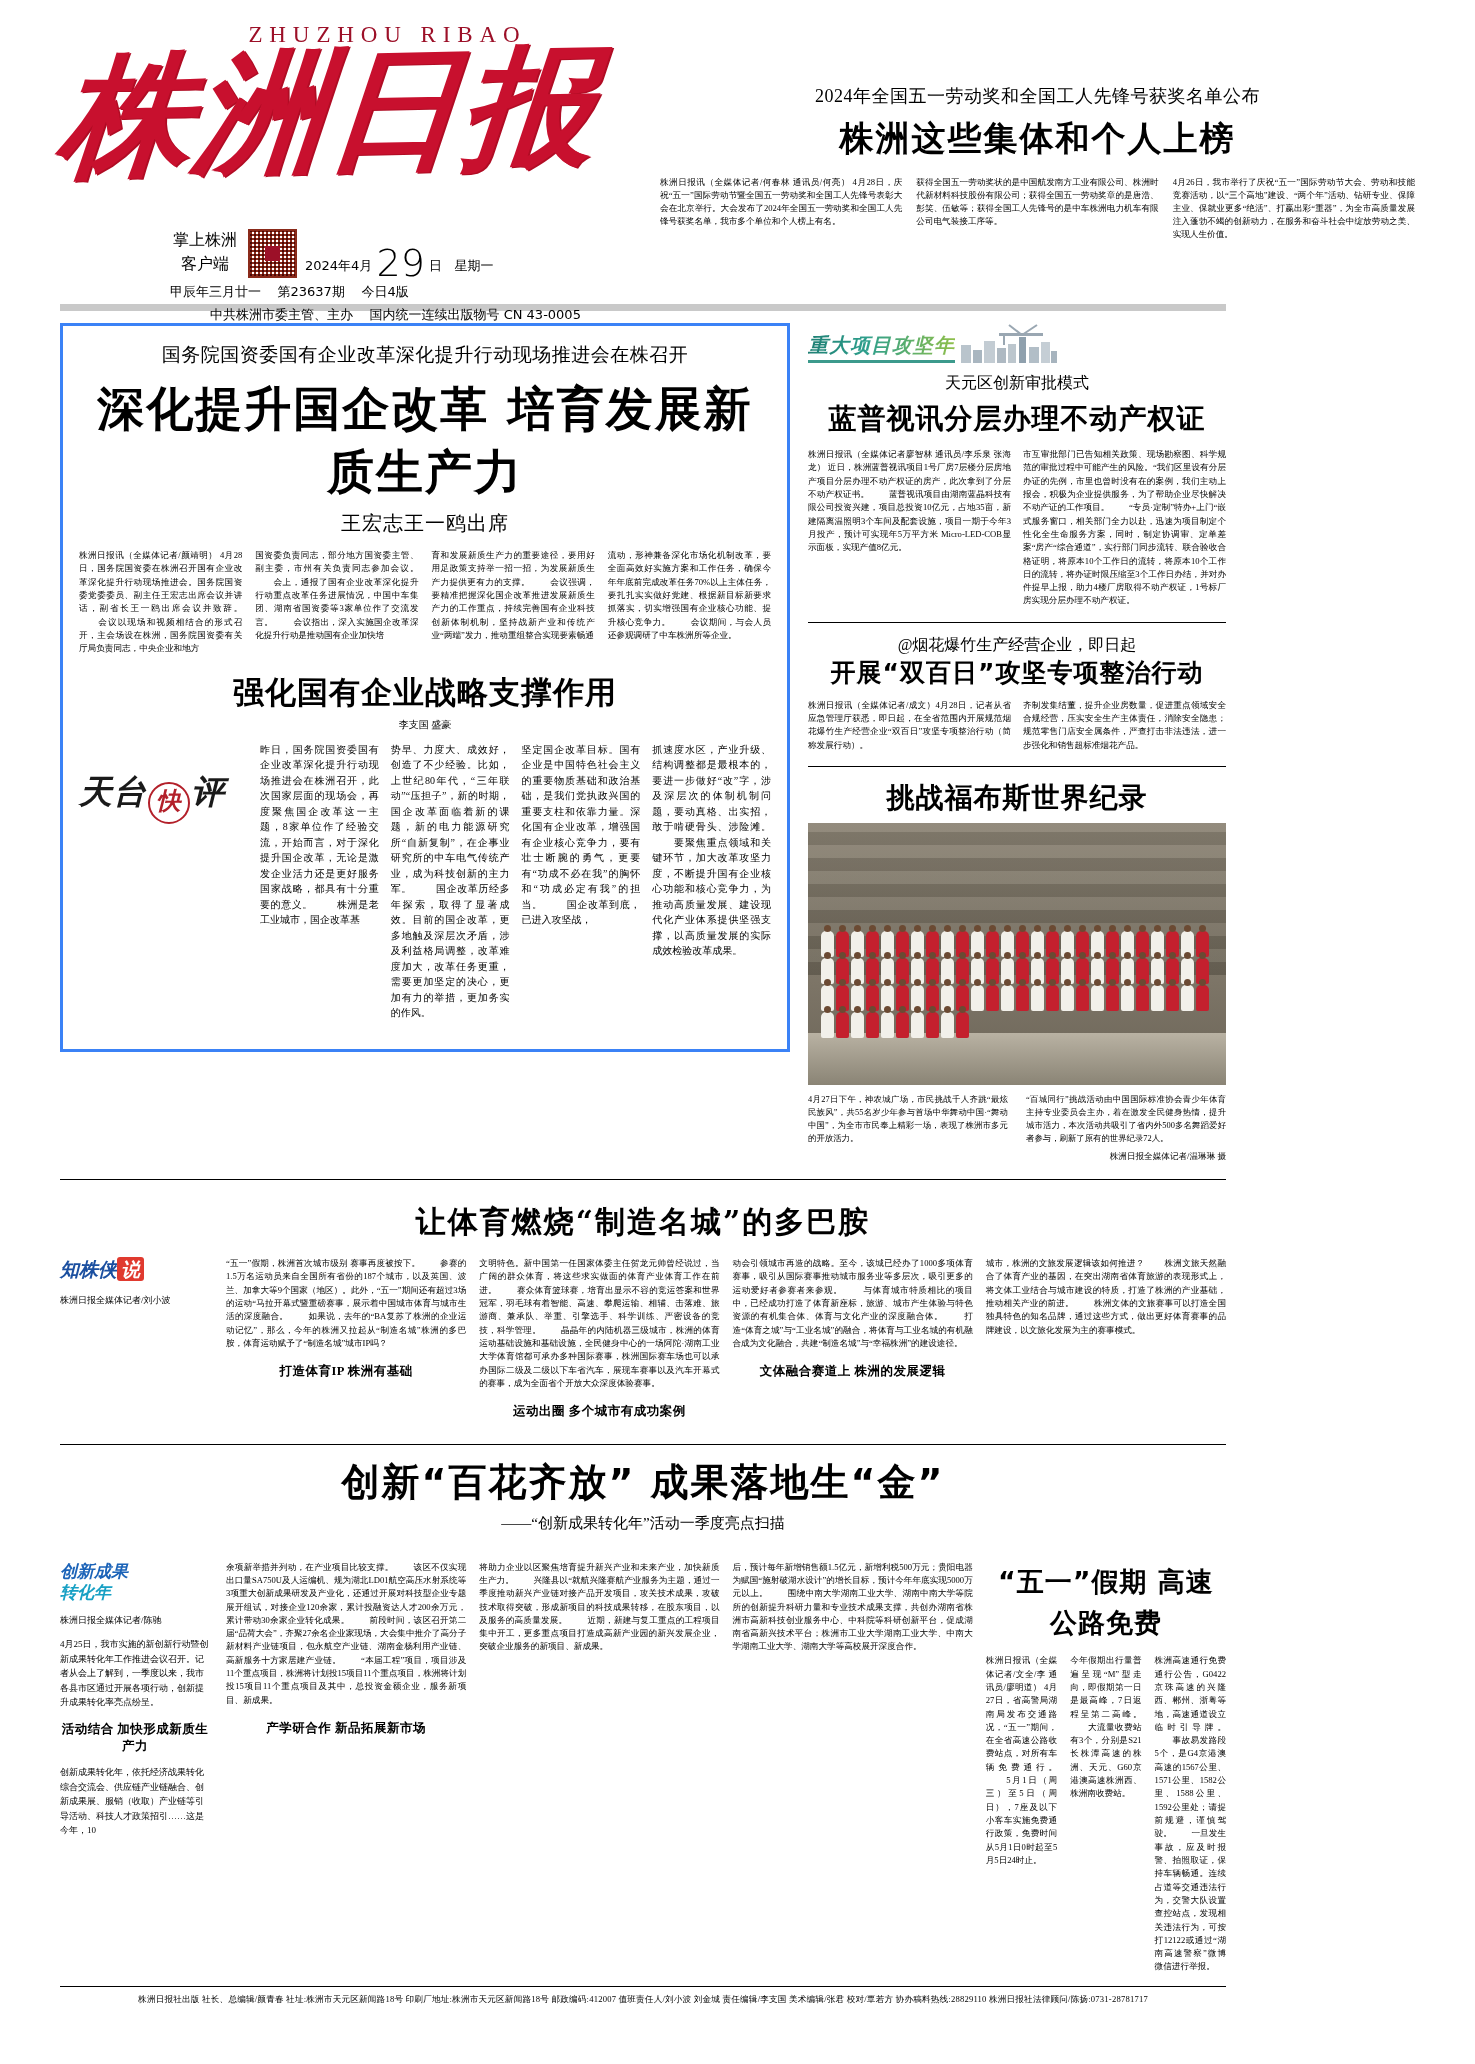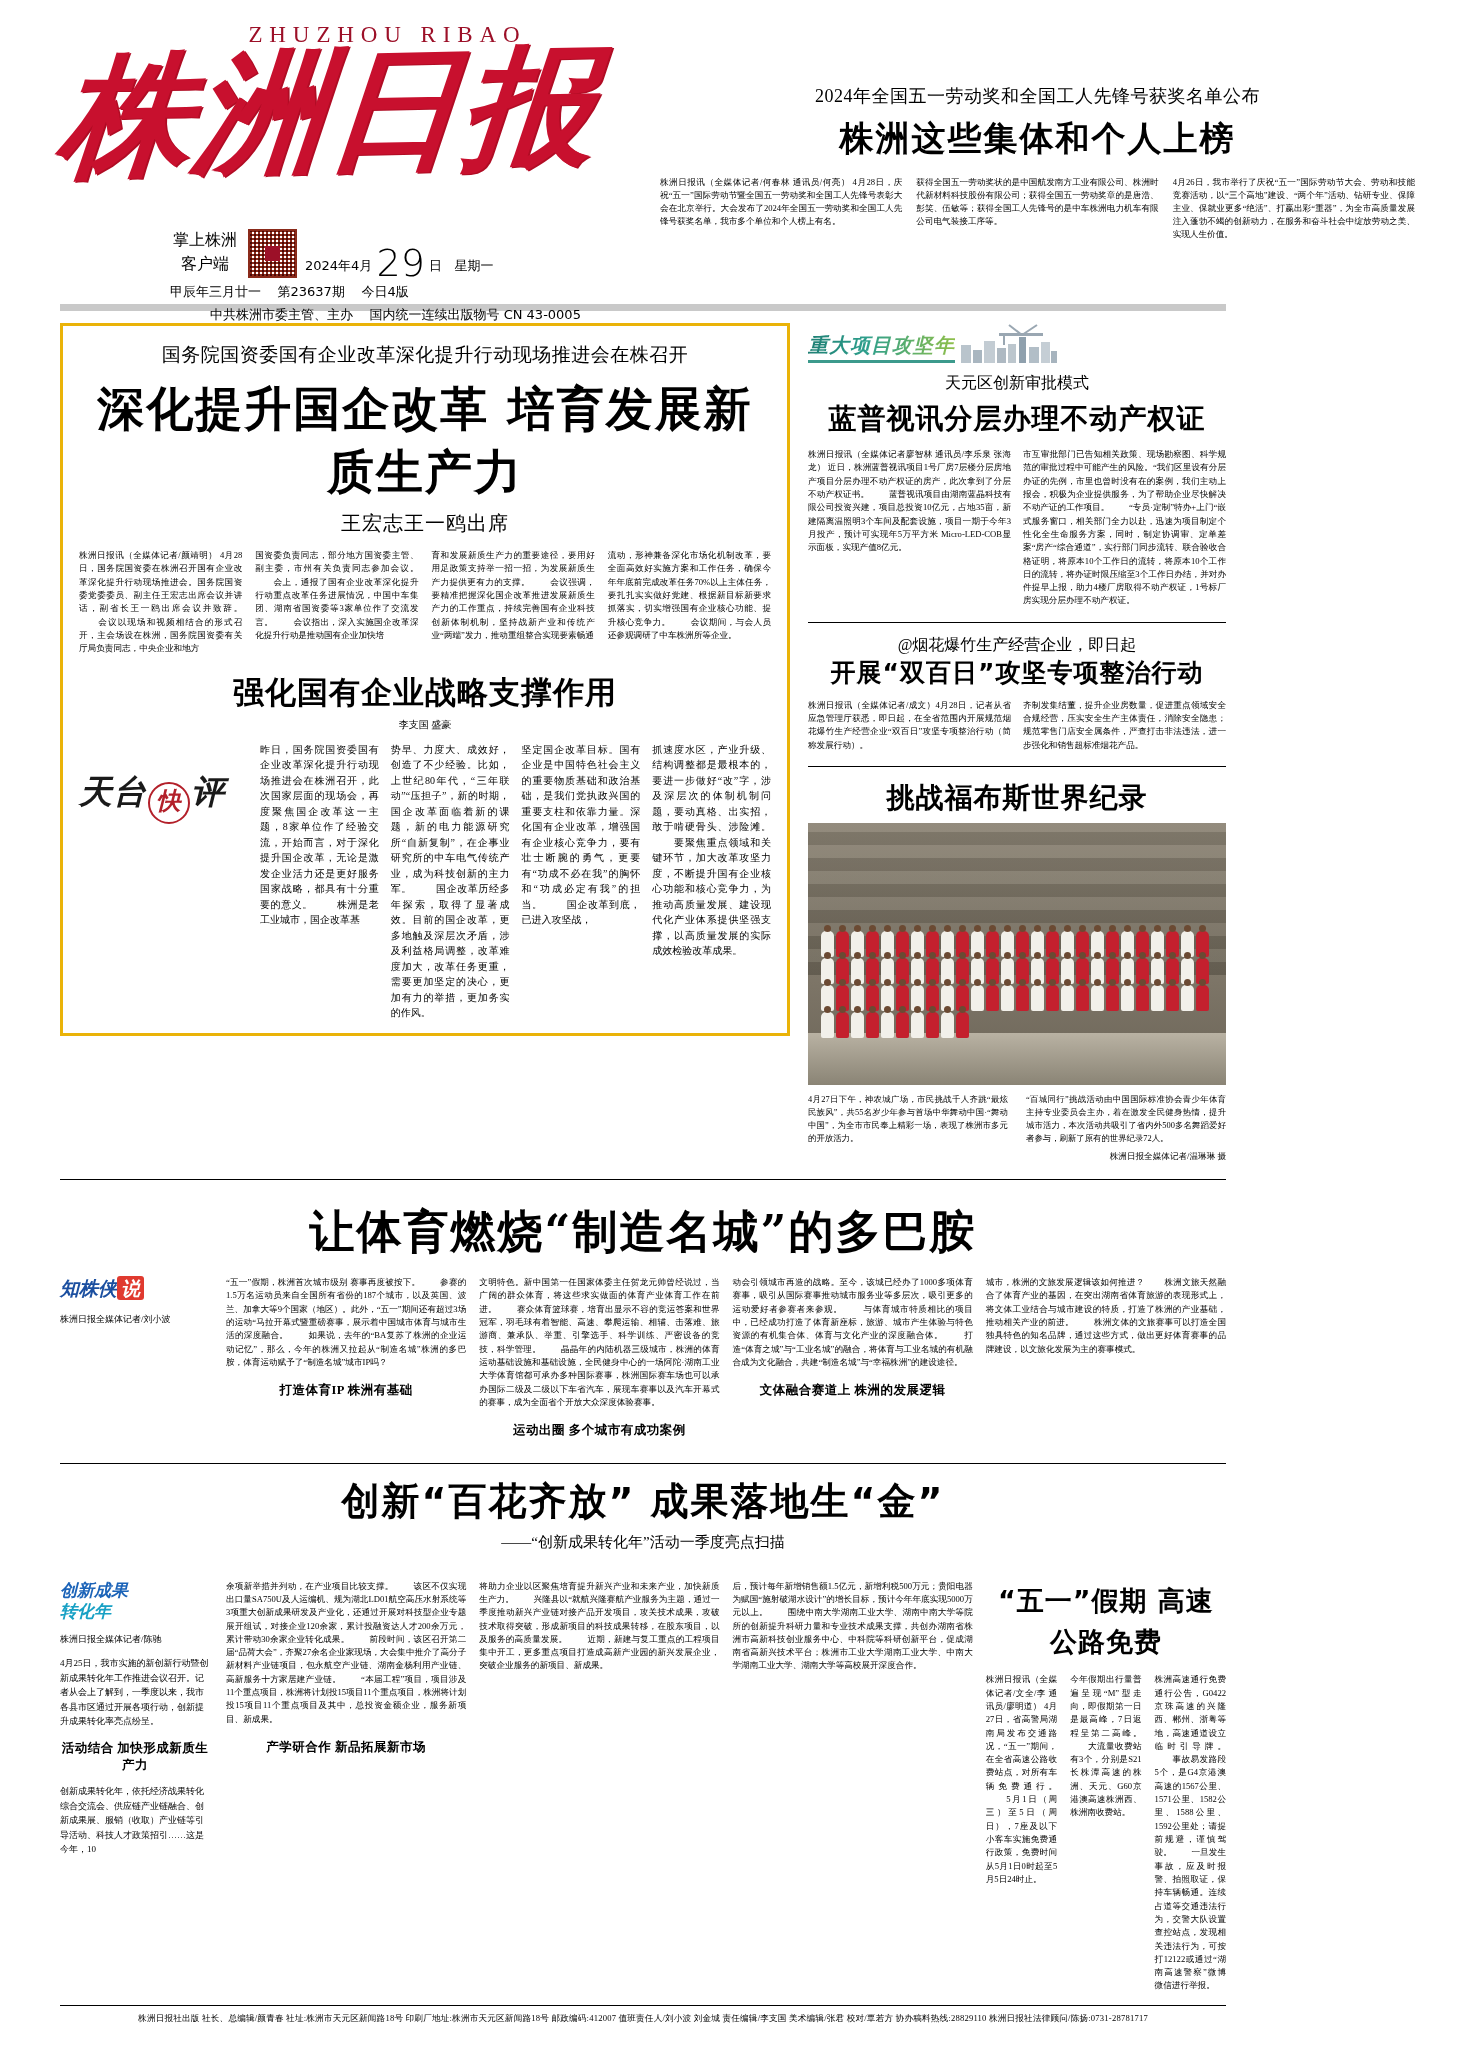--- a/index.html
+++ b/index.html
@@ -52,21 +52,21 @@
   .teaser{position:absolute;left:600px;top:84px;width:755px;}
   .teaser-kicker{text-align:center;font-size:18px;letter-spacing:.5px;}
   .teaser-title{text-align:center;font-size:34px;font-weight:700;margin-top:8px;letter-spacing:2px;font-family:"DejaVu Sans",sans-serif;}
   .teaser-cols{display:flex;gap:14px;margin-top:14px;}
   .teaser-col{flex:1;font-size:8.6px;line-height:1.5;text-align:justify;}
 
   .rule-thick{height:7px;background:#c9c9c9;margin:4px 0 12px 0;}
 
   
   .lead-wrap{display:flex;gap:18px;align-items:flex-start;}
-  .lead-box{flex:0 0 730px;border:3px solid #eab308;padding:16px 16px 12px 16px;box-sizing:border-box;}
+  .lead-box{flex:0 0 730px;border:3px solid #3b82f6;padding:16px 16px 28px 16px;box-sizing:border-box;}
   .lead-kicker{text-align:center;font-size:19px;letter-spacing:.5px;}
   .lead-title{text-align:center;font-size:47px;font-weight:700;letter-spacing:2px;margin:10px 0 2px;font-family:"DejaVu Sans",sans-serif;}
   .lead-sub{text-align:center;font-size:20px;margin-top:6px;letter-spacing:1px;}
   .lead-cols{display:flex;gap:13px;margin-top:12px;}
   .lead-col{flex:1;font-size:8.6px;line-height:1.55;text-align:justify;}
 
   .lead-h2{text-align:center;font-size:31px;font-weight:700;margin:16px 0 4px;letter-spacing:1px;font-family:"DejaVu Sans",sans-serif;}
   .lead-h2-by{text-align:center;font-size:10px;margin-bottom:10px;}
   .review-row{display:flex;gap:13px;align-items:flex-start;}
   .review-logo{flex:0 0 168px;padding-top:28px;}
@@ -90,21 +90,21 @@
   .rail-title{text-align:center;font-size:28px;font-weight:700;letter-spacing:1px;font-family:"DejaVu Sans",sans-serif;}
   .rail-title.sm{font-size:25px;}
   .rail-cols{display:flex;gap:12px;margin-top:10px;}
   .rail-col{flex:1;font-size:8.6px;line-height:1.55;text-align:justify;}
   .rail-sep{height:1px;background:#000;margin:14px 0 12px;}
   .rail-kicker-at{font-size:16px;text-align:center;}
 
   
   .sect{margin-top:16px;}
   .hr-line{height:1px;background:#000;margin:12px 0;}
-  .sport-title{text-align:center;font-size:45px;font-weight:700;letter-spacing:2px;margin:22px 0 14px;font-family:"DejaVu Serif",serif;}
+  .sport-title{text-align:center;font-size:30px;font-weight:700;letter-spacing:2px;margin:22px 0 14px;font-family:"DejaVu Serif",serif;}
   .sport-body{display:flex;gap:16px;align-items:flex-start;}
   .sport-left{flex:0 0 150px;}
   .kn-badge{
     font-family:"DejaVu Sans",sans-serif;font-weight:700;font-style:italic;font-size:19px;
     color:#1b4fa0;white-space:nowrap;letter-spacing:0;
   }
   .kn-badge .hl{background:#e03a2f;color:#fff;padding:1px 4px;border-radius:3px;}
   .byline-sm{font-size:9px;margin-top:10px;line-height:1.6;}
   .sport-cols{flex:1;display:flex;gap:13px;}
   .sport-col{flex:1;font-size:8.6px;line-height:1.55;text-align:justify;}

